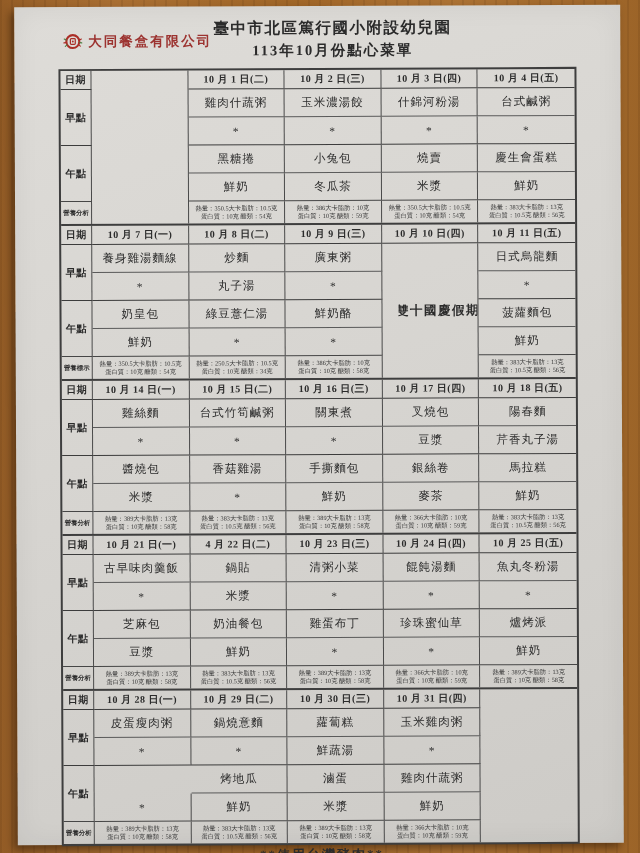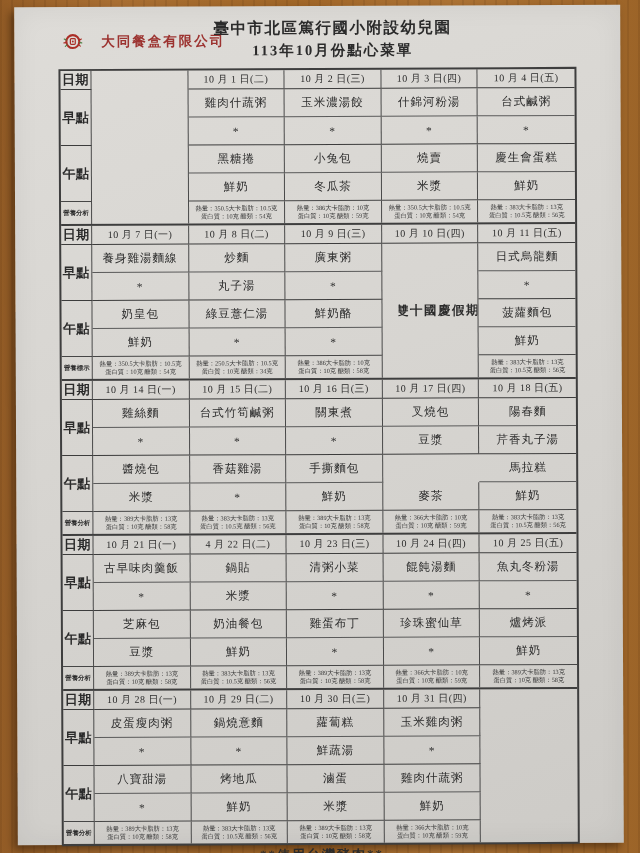--- a/index.html
+++ b/index.html
@@ -14,21 +14,21 @@
   .paper {
     position:absolute; left:16px; right:18px; top:6px; bottom:9px;
     background:linear-gradient(160deg,#dedcd8 0%,#d7d5d1 45%,#cecc c8 100%);
     background:linear-gradient(160deg,#dedcd8 0%,#d7d5d1 45%,#cdcbc7 100%);
     box-shadow:-4px 5px 9px rgba(35,18,4,.5), inset 0 0 28px rgba(0,0,0,.06);
     transform:rotate(-0.25deg);
     padding:14px 42px 0 44px;
     color:#2b2b2b;
   }
   .hdr { position:relative; height:44px; }
-  .brand { position:absolute; left:4px; top:10px; display:flex; align-items:center; gap:18px; }
+  .brand { position:absolute; left:4px; top:10px; display:flex; align-items:center; gap:5px; }
   .brand-name { font-size:13.5px; font-weight:700; color:#9c3330; letter-spacing:2px; }
   .titles { position:absolute; left:50%; transform:translateX(-44%); top:-2px; text-align:center; }
   .t1 { font-size:15.5px; font-weight:700; letter-spacing:1.5px; }
   .t2 { font-size:14.5px; font-weight:700; letter-spacing:2px; margin-top:2px; }
   .tbl { border:2px solid #3e3e3e; width:518px; margin-top:4px; background:transparent; }
   .wk {
     display:grid;
     grid-template-columns:31px repeat(5,1fr);
     grid-template-rows:19px 28px 28px 28px 28px 22px;
     border-bottom:2px solid #3e3e3e;
@@ -43,23 +43,23 @@
   .gc1{grid-column:1} .gc2{grid-column:2} .gc3{grid-column:3}
   .gc4{grid-column:4} .gc5{grid-column:5} .gc6{grid-column:6}
   .gr1{grid-row:1} .gr2{grid-row:2} .gr3{grid-row:3}
   .gr4{grid-row:4} .gr5{grid-row:5} .gr6{grid-row:6}
   .sM{grid-row:2/4} .sA{grid-row:4/6} .sH{grid-row:2/7} .sF{grid-row:1/7}
   .gc6{border-right:0}
   .gr6,.sF,.sH{border-bottom:0}
   .date,.lab-date{border-bottom:1.8px solid #3c3c3c}
   .m2,.lab-m{border-bottom:1.8px solid #3c3c3c}
   .a2,.lab-a{border-bottom:1.5px solid #464646}
-  .lab { font-size:13px; font-weight:700; letter-spacing:.5px; }
+  .lab { font-size:10px; font-weight:700; letter-spacing:.5px; }
   .lab-n { font-size:6.4px; letter-spacing:0; }
-  .date { font-size:10px; font-weight:400; letter-spacing:.5px; }
+  .date { font-size:10px; font-weight:700; letter-spacing:.5px; }
   .dish { font-size:11.5px; letter-spacing:1px; }
   .nutc { flex-direction:column; font-size:6.3px; line-height:1.35; color:#383838; letter-spacing:0; }
   .holiday { font-size:12.5px; font-weight:600; letter-spacing:1.5px;margin-left:16px; }
   .foot { text-align:center; font-size:13px; font-weight:700; letter-spacing:2px; margin-top:1px; }
   .logo { width:21px; height:21px; }
 </style>
 </head>
 <body>
 
 <div class="paper">
@@ -216,20 +216,21 @@
       <div class="c dish gc4 gr4">手撕麵包</div>
       <div class="c dish a2 gc4 gr5">鮮奶</div>
       <div class="c nutc gc4 gr6">
         <div>熱量：389大卡脂肪：13克</div>
         <div>蛋白質：10克 醣類：58克</div>
       </div>
 
       <div class="c date gc5 gr1">10 月 17 日(四)</div>
       <div class="c dish gc5 gr2">叉燒包</div>
       <div class="c dish m2 gc5 gr3">豆漿</div>
+      <div class="c dish gc5 gr4">銀絲卷</div>
       <div class="c dish a2 gc5 gr5">麥茶</div>
       <div class="c nutc gc5 gr6">
         <div>熱量：366大卡脂肪：10克</div>
         <div>蛋白質：10克 醣類：59克</div>
       </div>
 
       <div class="c date gc6 gr1">10 月 18 日(五)</div>
       <div class="c dish gc6 gr2">陽春麵</div>
       <div class="c dish m2 gc6 gr3">芹香丸子湯</div>
       <div class="c dish gc6 gr4">馬拉糕</div>
@@ -299,21 +300,20 @@
 
     <div class="wk">
       <div class="c lab lab-date gc1 gr1">日期</div>
       <div class="c lab lab-m gc1 sM">早點</div>
       <div class="c lab lab-a gc1 sA">午點</div>
       <div class="c lab lab-n gc1 gr6">營養分析</div>
 
       <div class="c date gc2 gr1">10 月 28 日(一)</div>
       <div class="c dish gc2 gr2">皮蛋瘦肉粥</div>
       <div class="c dish m2 gc2 gr3">*</div>
-      <div class="c dish gc2 gr4">八寶甜湯</div>
       <div class="c dish a2 gc2 gr5">*</div>
       <div class="c nutc gc2 gr6">
         <div>熱量：389大卡脂肪：13克</div>
         <div>蛋白質：10克 醣類：58克</div>
       </div>
 
       <div class="c date gc3 gr1">10 月 29 日(二)</div>
       <div class="c dish gc3 gr2">鍋燒意麵</div>
       <div class="c dish m2 gc3 gr3">*</div>
       <div class="c dish gc3 gr4">烤地瓜</div>

